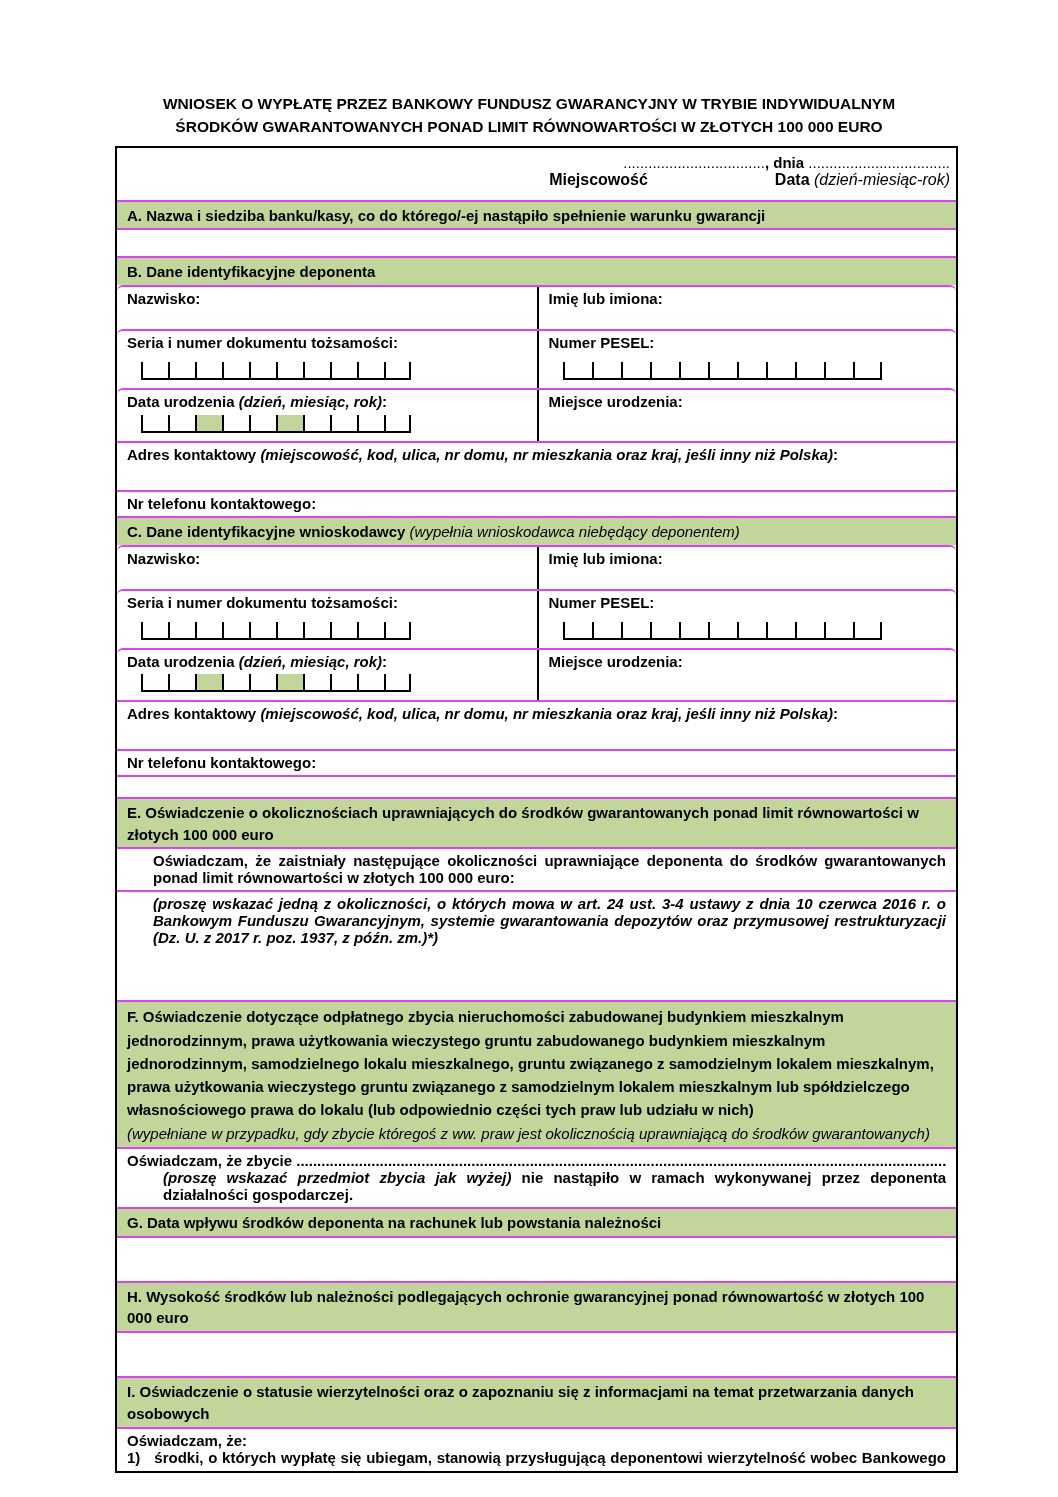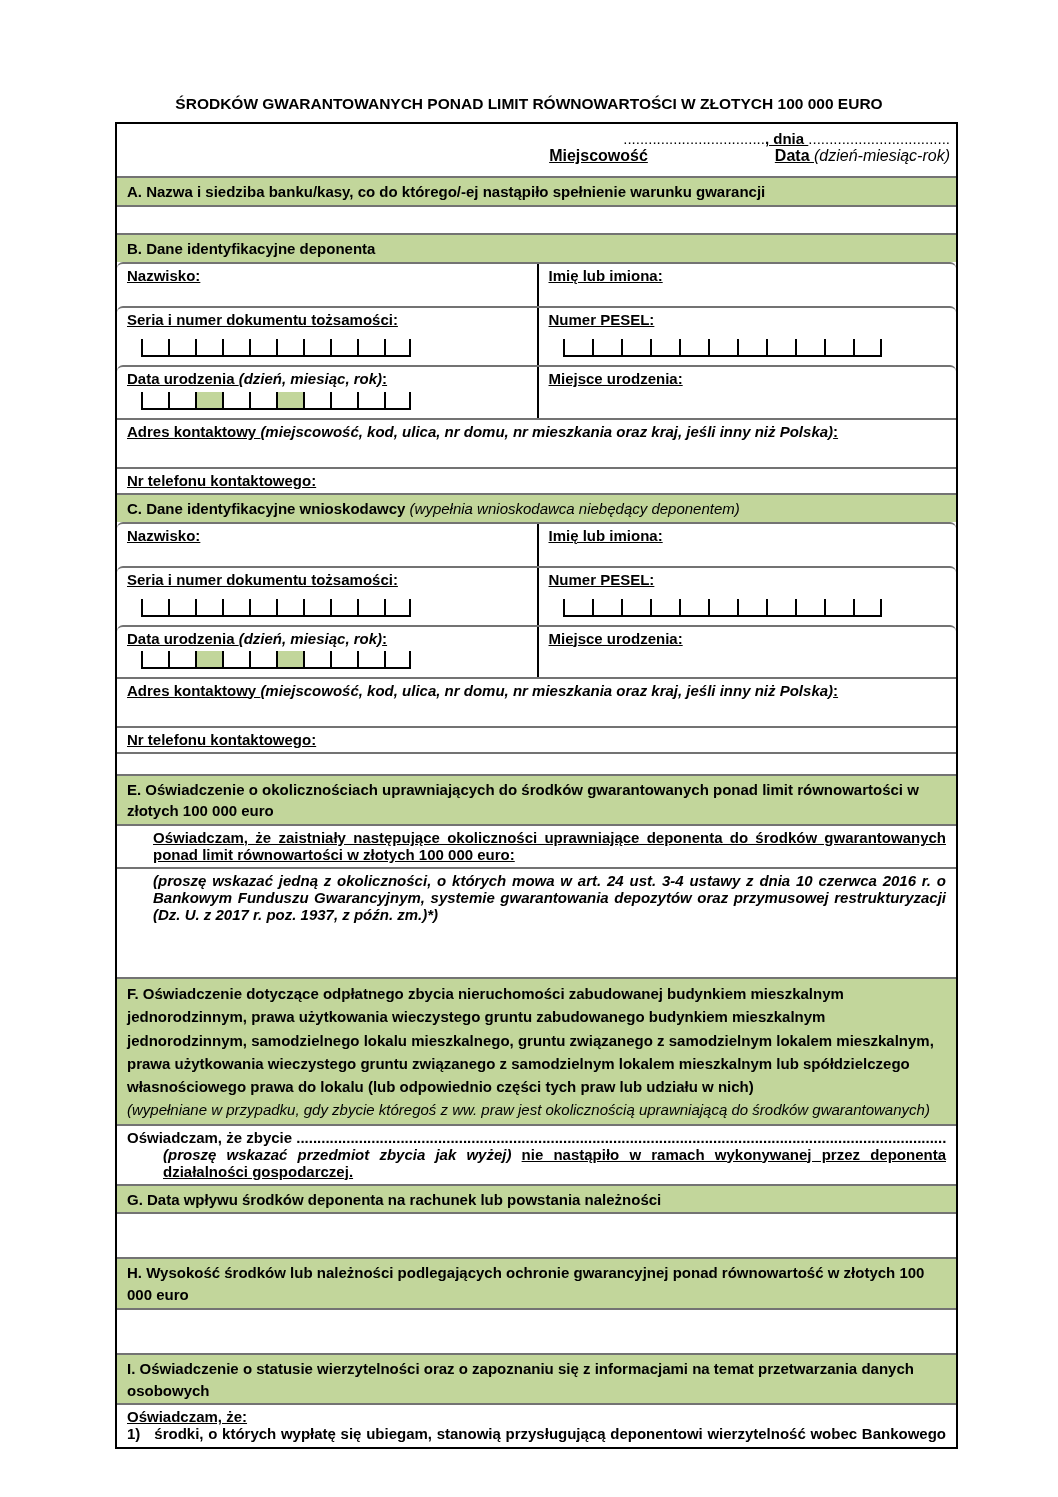--- a/index.html
+++ b/index.html
@@ -5,28 +5,28 @@
   * { margin:0; padding:0; box-sizing:border-box; }
   body {
     width:1058px; height:1497px; background:#ffffff; color:#000;
     font-family:"Liberation Sans", sans-serif; font-size:15px;
     -webkit-font-smoothing:antialiased;
   }
   .title { padding-top:92px; text-align:center; font-weight:bold; font-size:15.5px; line-height:1.5; }
   .form {
     margin:7px 0 0 115px; width:843px; border:2px solid #000; background:#fff;
   }
-  .row { border-top:2px solid #737373; }
+  .row { border-top:2px solid #d946ef; }
   .row:first-child { border-top:none; }
   .hdr { background:#c2d69b; font-weight:bold; padding:3px 10px 2px; line-height:1.45; }
   .hdr .note { font-weight:normal; font-style:italic; }
   .cols { display:grid; grid-template-columns:1fr 1fr;border-radius:6px; }
   .cols > .cell + .cell { border-left:2px solid #000; }
   .cell { padding:3px 10px 4px; display:flex; flex-direction:column; }
-  .b { font-weight:bold;text-decoration:underline; }
+  .b { font-weight:bold; }
   .bi { font-weight:bold; font-style:italic; }
   .i { font-style:italic; }
   .just { text-align:justify;padding-left:36px; }
   .comb { display:flex; border-bottom:2px solid #000; width:max-content; margin:auto 0 4px 14px; }
   .comb-cell { width:27px; height:16px; border-left:2px solid #000; }
   .comb-cell:last-child { border-right:2px solid #000; }
   .comb.wide .comb-cell { width:29px; }
   .comb-cell.green { background:#c2d69b; }
   
   .topbox { min-height:52px; display:flex; }
@@ -39,20 +39,21 @@
   .f-line { display:flex; font-weight:bold; }
   .f-dots { flex:1; overflow:hidden; white-space:nowrap; font-weight:bold; }
   .list-line { display:flex; gap:14px; font-weight:bold; }
   .just-all { flex:1; text-align:justify; text-align-last:justify; }
   .sp { white-space:pre; }
 </style>
 </head>
 <body>
 
 <div class="title">
+  <div>WNIOSEK O WYPŁATĘ PRZEZ BANKOWY FUNDUSZ GWARANCYJNY W TRYBIE INDYWIDUALNYM</div>
   <div>ŚRODKÓW GWARANTOWANYCH PONAD LIMIT RÓWNOWARTOŚCI W ZŁOTYCH 100 000 EURO</div>
 </div>
 
 <div class="form">
 
   <div class="row topbox">
     <div class="pd-block">
       <div class="pd-dots"><span>..................................</span><span class="b sp">, dnia </span><span>..................................</span></div>
       <div class="pd-caps">
         <span class="cap1 b">Miejscowość</span>

